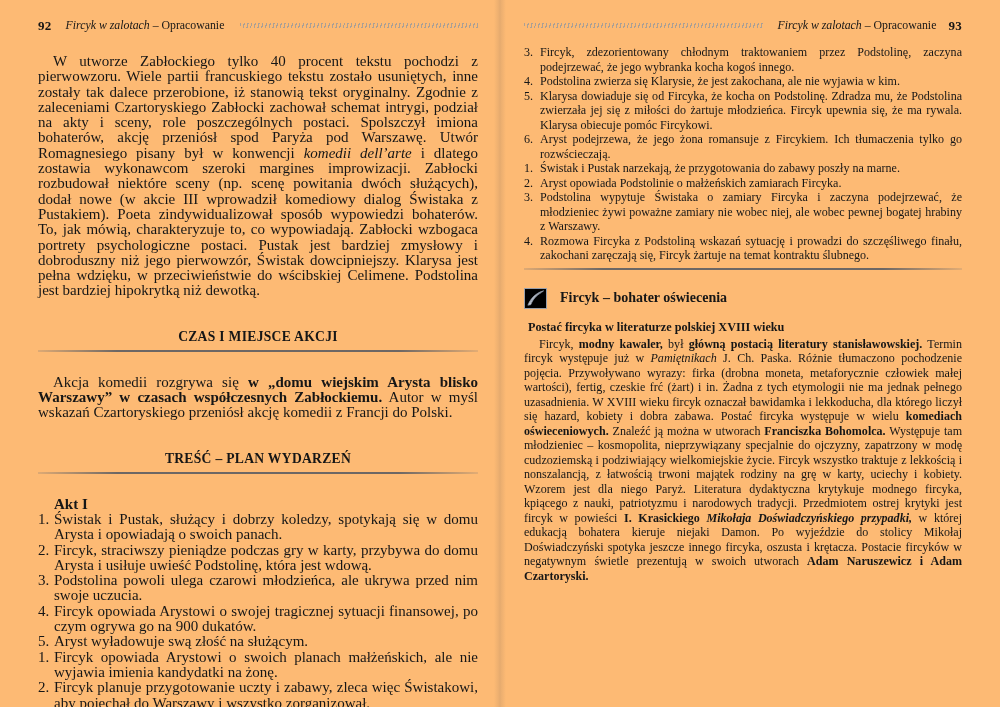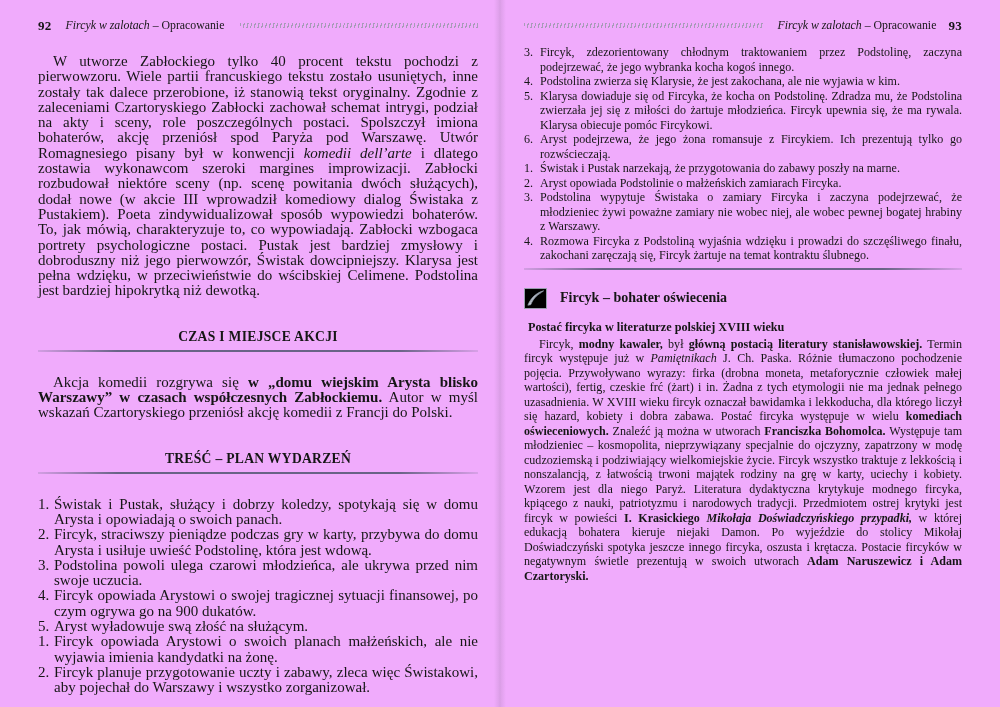--- a/index.html
+++ b/index.html
@@ -3,21 +3,21 @@
 <meta charset="utf-8">
 <style>
   html,body{margin:0;padding:0;}
   body{
     width:1000px;height:707px;overflow:hidden;
     background:#f4f4f2;
     font-family:"Liberation Serif","DejaVu Serif",serif;
     color:#161616;
     -webkit-font-smoothing:antialiased;
   }
-  .spread{position:relative;width:1000px;height:707px;background:#f0abfc;}
+  .spread{position:relative;width:1000px;height:707px;background:#fdba74;}
   .gutter{
     position:absolute;left:494px;top:0;width:12px;height:707px;
     background:linear-gradient(to right,rgba(0,0,0,0) 0%,rgba(60,60,70,0.10) 45%,rgba(60,60,70,0.16) 50%,rgba(60,60,70,0.10) 55%,rgba(0,0,0,0) 100%);
   }
   .page{position:absolute;top:0;height:707px;box-sizing:border-box;overflow:hidden;}
   .page-left{left:0;width:500px;padding:18px 22px 0 38px;}
   .page-right{left:500px;width:500px;padding:18px 38px 0 24px;}
 
   
   .header{display:flex;align-items:center;font-size:12px;height:15px;}
@@ -84,20 +84,21 @@
 
     <div class="sec-head mt-sec">CZAS I MIEJSCE AKCJI</div>
     <div class="sec-rule"></div>
 
     <div class="bodytext para mt-after-rule"><span class="run-r">Akcja komedii rozgrywa się </span><span class="run-b">w „domu wiejskim Arysta blisko Warszawy” w czasach współczesnych Zabłockiemu.</span><span class="run-r"> Autor w myśl wskazań Czartoryskiego przeniósł akcję komedii z Francji do Polski.</span></div>
 
     <div class="sec-head mt-sec">TREŚĆ – PLAN WYDARZEŃ</div>
     <div class="sec-rule"></div>
 
     <div class="bodytext mt-after-rule">
+      <div class="akt">Akt I</div>
 
       <div class="li">
         <span class="num">1.</span>
         <span class="txt">Świstak i Pustak, służący i dobrzy koledzy, spotykają się w domu Arysta i opowiadają o swoich panach.</span>
       </div>
       <div class="li">
         <span class="num">2.</span>
         <span class="txt">Fircyk, straciwszy pieniądze podczas gry w karty, przybywa do domu Arysta i usiłuje uwieść Podstolinę, która jest wdową.</span>
       </div>
       <div class="li">
@@ -141,39 +142,39 @@
       <div class="li">
         <span class="num">4.</span>
         <span class="txt">Podstolina zwierza się Klarysie, że jest zakochana, ale nie wyjawia w kim.</span>
       </div>
       <div class="li">
         <span class="num">5.</span>
         <span class="txt">Klarysa dowiaduje się od Fircyka, że kocha on Podstolinę. Zdradza mu, że Podstolina zwierzała jej się z miłości do żartuje młodzieńca. Fircyk upewnia się, że ma rywala. Klarysa obiecuje pomóc Fircykowi.</span>
       </div>
       <div class="li">
         <span class="num">6.</span>
-        <span class="txt">Aryst podejrzewa, że jego żona romansuje z Fircykiem. Ich prezentują tylko go rozwścieczają.</span>
+        <span class="txt">Aryst podejrzewa, że jego żona romansuje z Fircykiem. Ich tłumaczenia tylko go rozwścieczają.</span>
       </div>
 
 
       <div class="li">
         <span class="num">1.</span>
         <span class="txt">Świstak i Pustak narzekają, że przygotowania do zabawy poszły na marne.</span>
       </div>
       <div class="li">
         <span class="num">2.</span>
         <span class="txt">Aryst opowiada Podstolinie o małżeńskich zamiarach Fircyka.</span>
       </div>
       <div class="li">
         <span class="num">3.</span>
         <span class="txt">Podstolina wypytuje Świstaka o zamiary Fircyka i zaczyna podejrzewać, że młodzieniec żywi poważne zamiary nie wobec niej, ale wobec pewnej bogatej hrabiny z Warszawy.</span>
       </div>
       <div class="li">
         <span class="num">4.</span>
-        <span class="txt">Rozmowa Fircyka z Podstoliną wyjaśnia wdzięku i prowadzi do szczęśliwego finału, zakochani zaręczają się, Fircyk żartuje na temat kontraktu ślubnego.</span>
+        <span class="txt">Rozmowa Fircyka z Podstoliną wskazań sytuację i prowadzi do szczęśliwego finału, zakochani zaręczają się, Fircyk żartuje na temat kontraktu ślubnego.</span>
       </div>
     </div>
 
     <div class="sec-rule"></div>
 
     <div class="topic-head">
       <svg class="stamp" viewBox="0 0 24 22" xmlns="http://www.w3.org/2000/svg">
         <rect x="0.5" y="0.5" width="23" height="21" fill="#ecemf1" stroke="#9aa3b0" stroke-width="1"></rect>
         <path d="M4 18 C8 8, 16 4, 20.5 3 C14.5 6, 10 10.5, 7 17.5 Z" fill="#cdd2db" stroke="#8a93a2" stroke-width="0.8"></path>
         <path d="M6 16 C10 9, 15 5, 19.5 4" stroke="#8a93a2" fill="none" stroke-width="0.6"></path>

